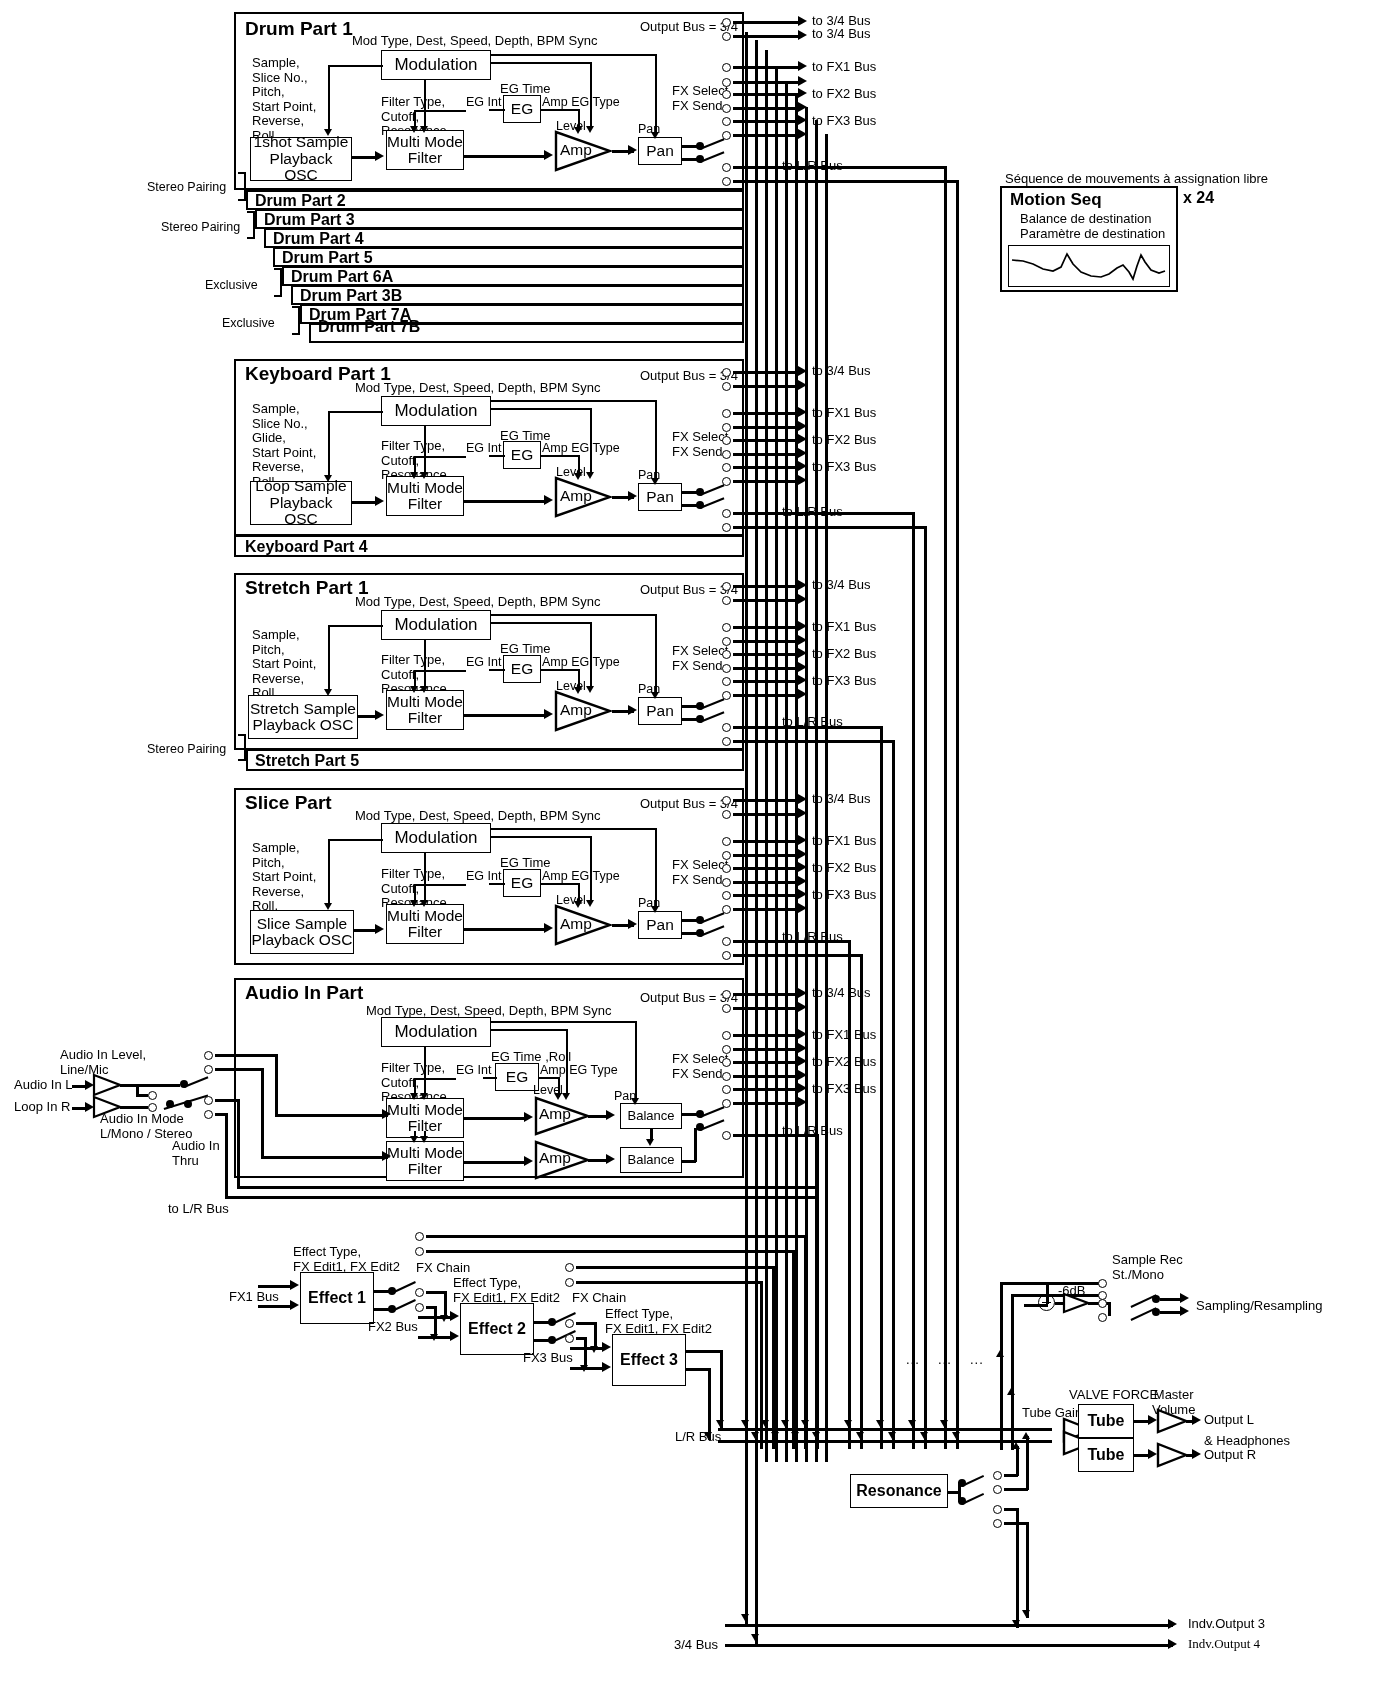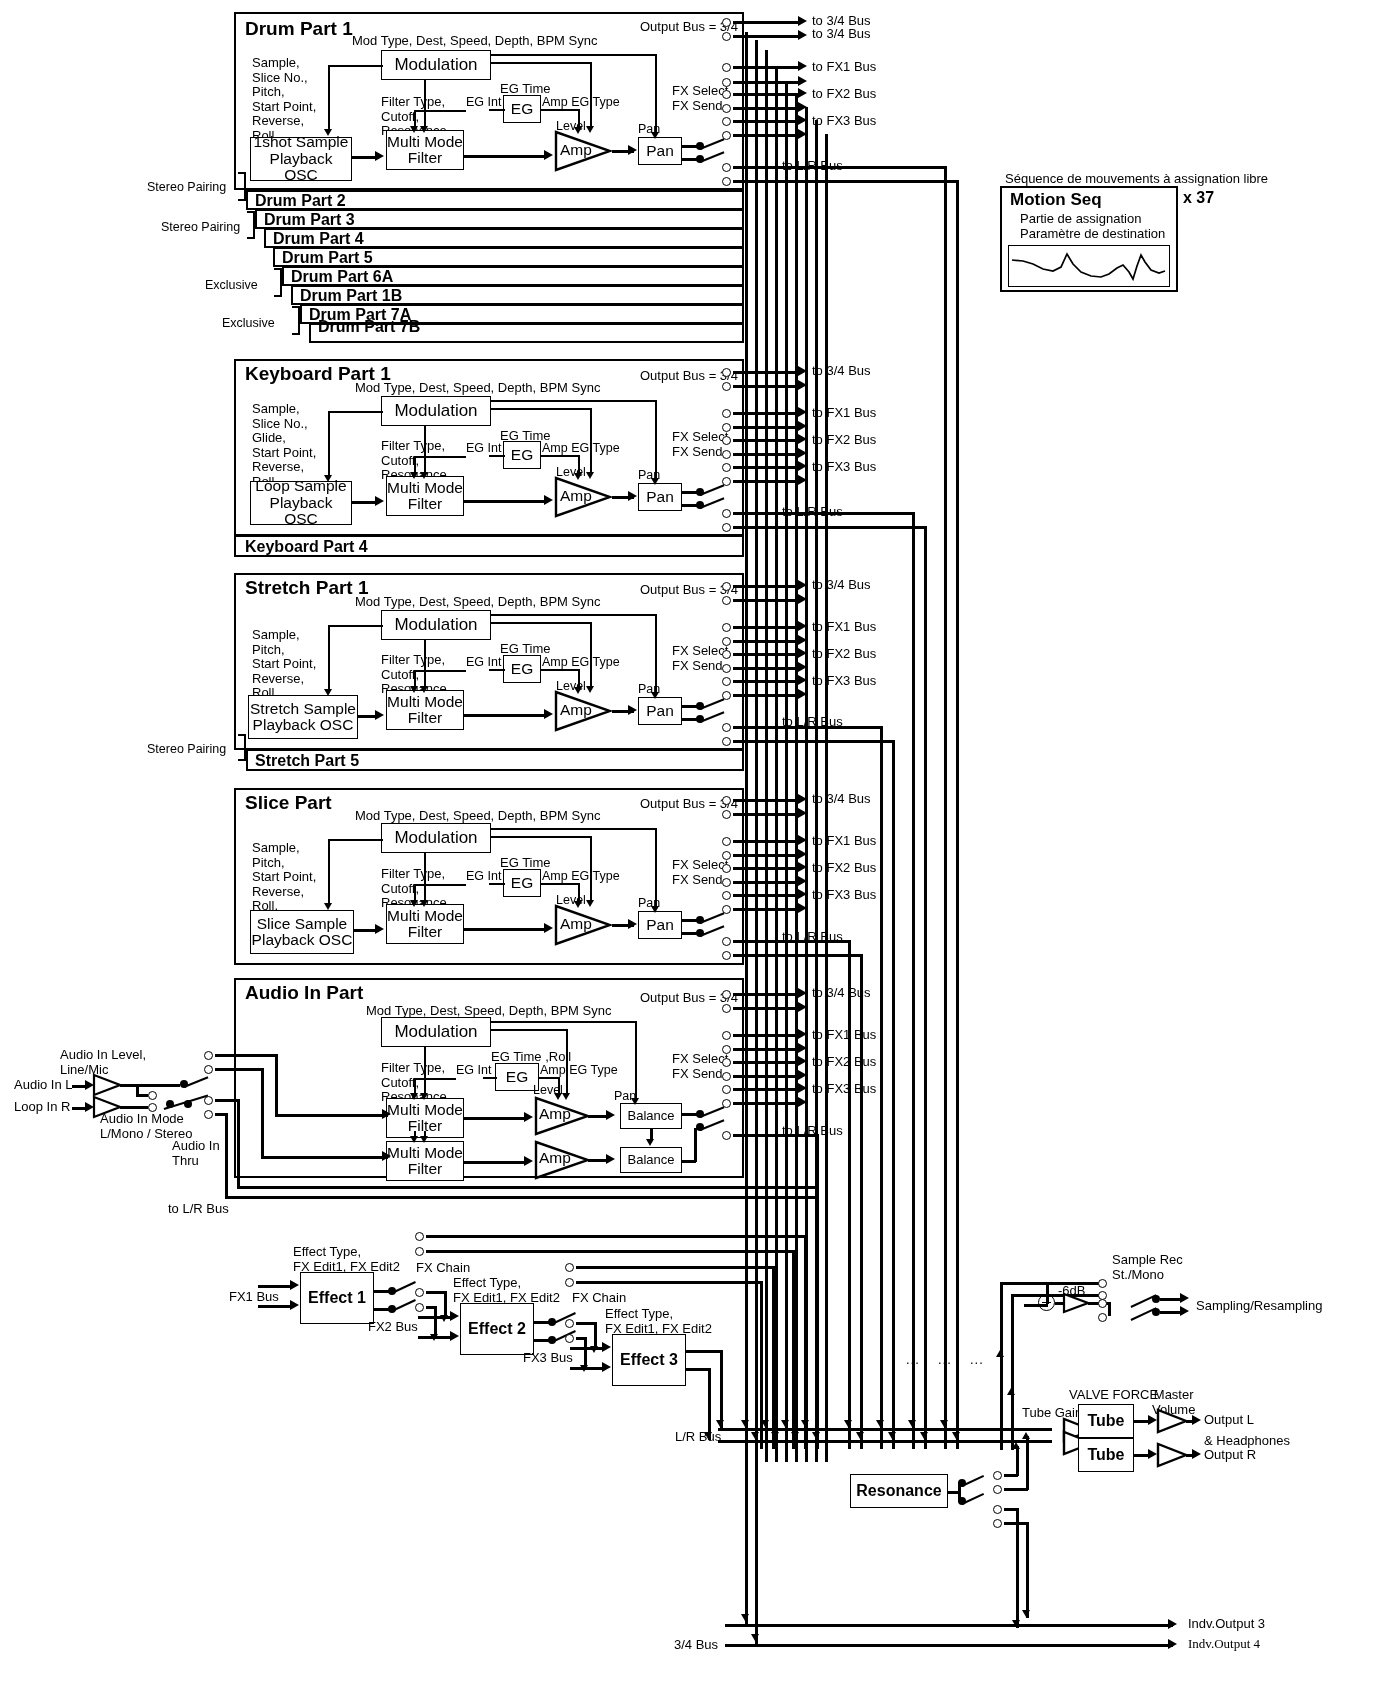--- a/index.html
+++ b/index.html
@@ -158,21 +158,21 @@
   <div class="lbl t16b" style="left:255px;top:192px;">Drum Part 2</div>
   <div class="pbox" style="left:255px;top:209px;width:489px;height:20px;"></div>
   <div class="lbl t16b" style="left:264px;top:211px;">Drum Part 3</div>
   <div class="pbox" style="left:264px;top:228px;width:480px;height:20px;"></div>
   <div class="lbl t16b" style="left:273px;top:230px;">Drum Part 4</div>
   <div class="pbox" style="left:273px;top:247px;width:471px;height:20px;"></div>
   <div class="lbl t16b" style="left:282px;top:249px;">Drum Part 5</div>
   <div class="pbox" style="left:282px;top:266px;width:462px;height:20px;"></div>
   <div class="lbl t16b" style="left:291px;top:268px;">Drum Part 6A</div>
   <div class="pbox" style="left:291px;top:285px;width:453px;height:20px;"></div>
-  <div class="lbl t16b" style="left:300px;top:287px;">Drum Part 1B</div>
+  <div class="lbl t16b" style="left:300px;top:287px;">Drum Part 3B</div>
   <div class="pbox" style="left:300px;top:304px;width:444px;height:20px;"></div>
   <div class="lbl t16b" style="left:309px;top:306px;">Drum Part 7A</div>
   <div class="pbox" style="left:309px;top:323px;width:435px;height:20px;"></div>
   <div class="lbl t16b" style="left:318px;top:318px;">Drum Part 7B</div>
 
   <div class="lbl t12" style="left:147px;top:180px;">Stereo Pairing</div>
   <div class="vl" style="left:244px;top:172px;height:28px;"></div>
   <div class="hl" style="left:238px;top:172px;width:8px;"></div>
   <div class="hl" style="left:238px;top:199px;width:8px;"></div>
   <div class="lbl t12" style="left:161px;top:220px;">Stereo Pairing</div>
@@ -184,28 +184,28 @@
   <div class="hl" style="left:274px;top:268px;width:8px;"></div>
   <div class="hl" style="left:274px;top:295px;width:8px;"></div>
   <div class="lbl t12" style="left:222px;top:316px;">Exclusive</div>
   <div class="vl" style="left:298px;top:306px;height:28px;"></div>
   <div class="hl" style="left:292px;top:306px;width:8px;"></div>
   <div class="hl" style="left:292px;top:333px;width:8px;"></div>
 
   <div class="lbl t13" style="left:1005px;top:172px;">Séquence de mouvements à assignation libre</div>
   <div class="msbox" style="left:1000px;top:186px;width:178px;height:106px;"></div>
   <div class="lbl t17" style="left:1010px;top:190px;font-weight:bold;">Motion Seq</div>
-  <div class="lbl t13" style="left:1020px;top:212px;">Partie de assignation</div>
+  <div class="lbl t13" style="left:1020px;top:212px;">Balance de destination</div>
   <div class="lbl t13" style="left:1020px;top:227px;">Paramètre de destination</div>
   <div class="msinner" style="left:1008px;top:245px;width:162px;height:42px;">
     <svg width="158" height="38" viewBox="0 0 158 38" style="display:block">
       <polyline fill="none" stroke="#000" stroke-width="1.7" points="3,14 14,15 24,18 34,23 44,25 52,21 58,8 64,18 72,26 82,30 92,31 100,28 108,22 114,19 120,26 124,33 128,20 132,9 136,16 142,24 150,27 156,25"></polyline>
     </svg>
   </div>
-  <div class="lbl t16b" style="left:1183px;top:189px;">x 37</div>
+  <div class="lbl t16b" style="left:1183px;top:189px;">x 24</div>
 
   <div class="pbox" style="left:234px;top:359px;width:510px;height:177px;"></div>
   <div class="lbl t19" style="left:245px;top:363px;">Keyboard Part 1</div>
   <div class="lbl t13" style="left:355px;top:381px;">Mod Type, Dest, Speed, Depth, BPM Sync</div>
   <div class="bx t17" style="left:381px;top:396px;width:110px;height:30px;">Modulation</div>
   <div class="lbl t13" style="left:252px;top:402px;">Sample,
 Slice No.,
 Glide,
 Start Point,
 Reverse,

